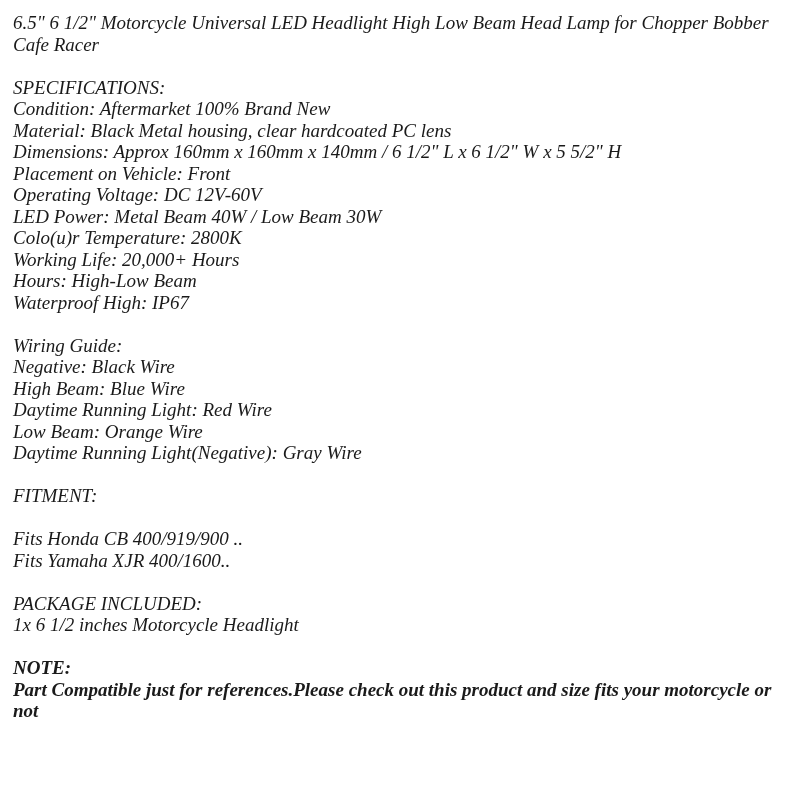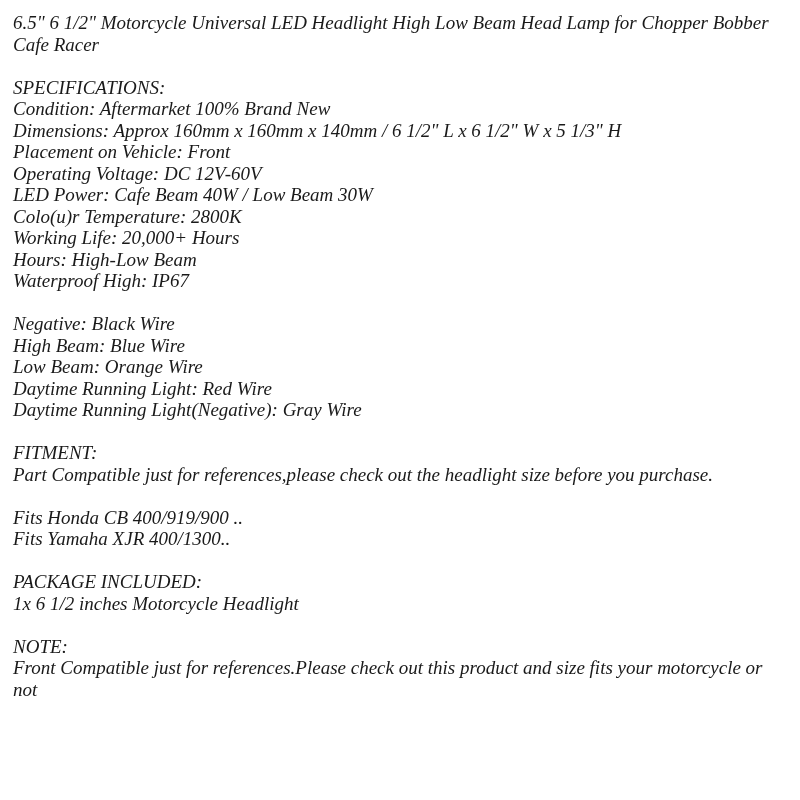--- a/index.html
+++ b/index.html
@@ -18,81 +18,83 @@
     font-style: italic;
     font-size: 19px;
     line-height: 21.5px;
     overflow: hidden;
   }
   .section {
     margin: 0 0 21.5px 0;
   }
   .section:last-child {
     margin-bottom: 0;
+    font-weight: bold;
   }
   .line {
     margin: 0;
     padding: 0;
   }
 </style>
 </head>
 <body>
 
 <div class="doc">
 
   <div class="section">
     <div class="line">6.5" 6 1/2" Motorcycle Universal LED Headlight High Low Beam Head Lamp for Chopper Bobber Cafe Racer</div>
   </div>
 
   <div class="section">
     <div class="line">SPECIFICATIONS:</div>
     <div>
         <div class="line">Condition: Aftermarket 100% Brand New</div>
-        <div class="line">Dimensions: Approx 160mm x 160mm x 140mm / 6 1/2" L x 6 1/2" W x 5 1/3" H</div>
+        <div class="line">Material: Black Metal housing, clear hardcoated PC lens</div>
+        <div class="line">Dimensions: Approx 160mm x 160mm x 140mm / 6 1/2" L x 6 1/2" W x 5 5/2" H</div>
         <div class="line">Placement on Vehicle: Front</div>
         <div class="line">Operating Voltage: DC 12V-60V</div>
-        <div class="line">LED Power: Cafe Beam 40W / Low Beam 30W</div>
+        <div class="line">LED Power: Metal Beam 40W / Low Beam 30W</div>
         <div class="line">Colo(u)r Temperature: 2800K</div>
         <div class="line">Working Life: 20,000+ Hours</div>
         <div class="line">Hours: High-Low Beam</div>
         <div class="line">Waterproof High: IP67</div>
       </div>
   </div>
 
   <div class="section">
+    <div class="line">Wiring Guide:</div>
     <div>
         <div class="line">Negative: Black Wire</div>
         <div class="line">High Beam: Blue Wire</div>
+        <div class="line">Daytime Running Light: Red Wire</div>
         <div class="line">Low Beam: Orange Wire</div>
-        <div class="line">Daytime Running Light: Red Wire</div>
         <div class="line">Daytime Running Light(Negative): Gray Wire</div>
       </div>
   </div>
 
   <div class="section">
     <div class="line">FITMENT:</div>
     <div>
-        <div class="line">Part Compatible just for references,please check out the headlight size before you purchase.</div>
       </div>
   </div>
 
   <div class="section">
     <div>
         <div class="line">Fits Honda CB 400/919/900 ..</div>
-        <div class="line">Fits Yamaha XJR 400/1300..</div>
+        <div class="line">Fits Yamaha XJR 400/1600..</div>
       </div>
   </div>
 
   <div class="section">
     <div class="line">PACKAGE INCLUDED:</div>
     <div>
         <div class="line">1x 6 1/2 inches Motorcycle Headlight</div>
       </div>
   </div>
 
   <div class="section">
     <div class="line">NOTE:</div>
     <div>
-        <div class="line">Front Compatible just for references.Please check out this product and size fits your motorcycle or not</div>
+        <div class="line">Part Compatible just for references.Please check out this product and size fits your motorcycle or not</div>
       </div>
   </div>
 
 </div>
 
 </body></html>

